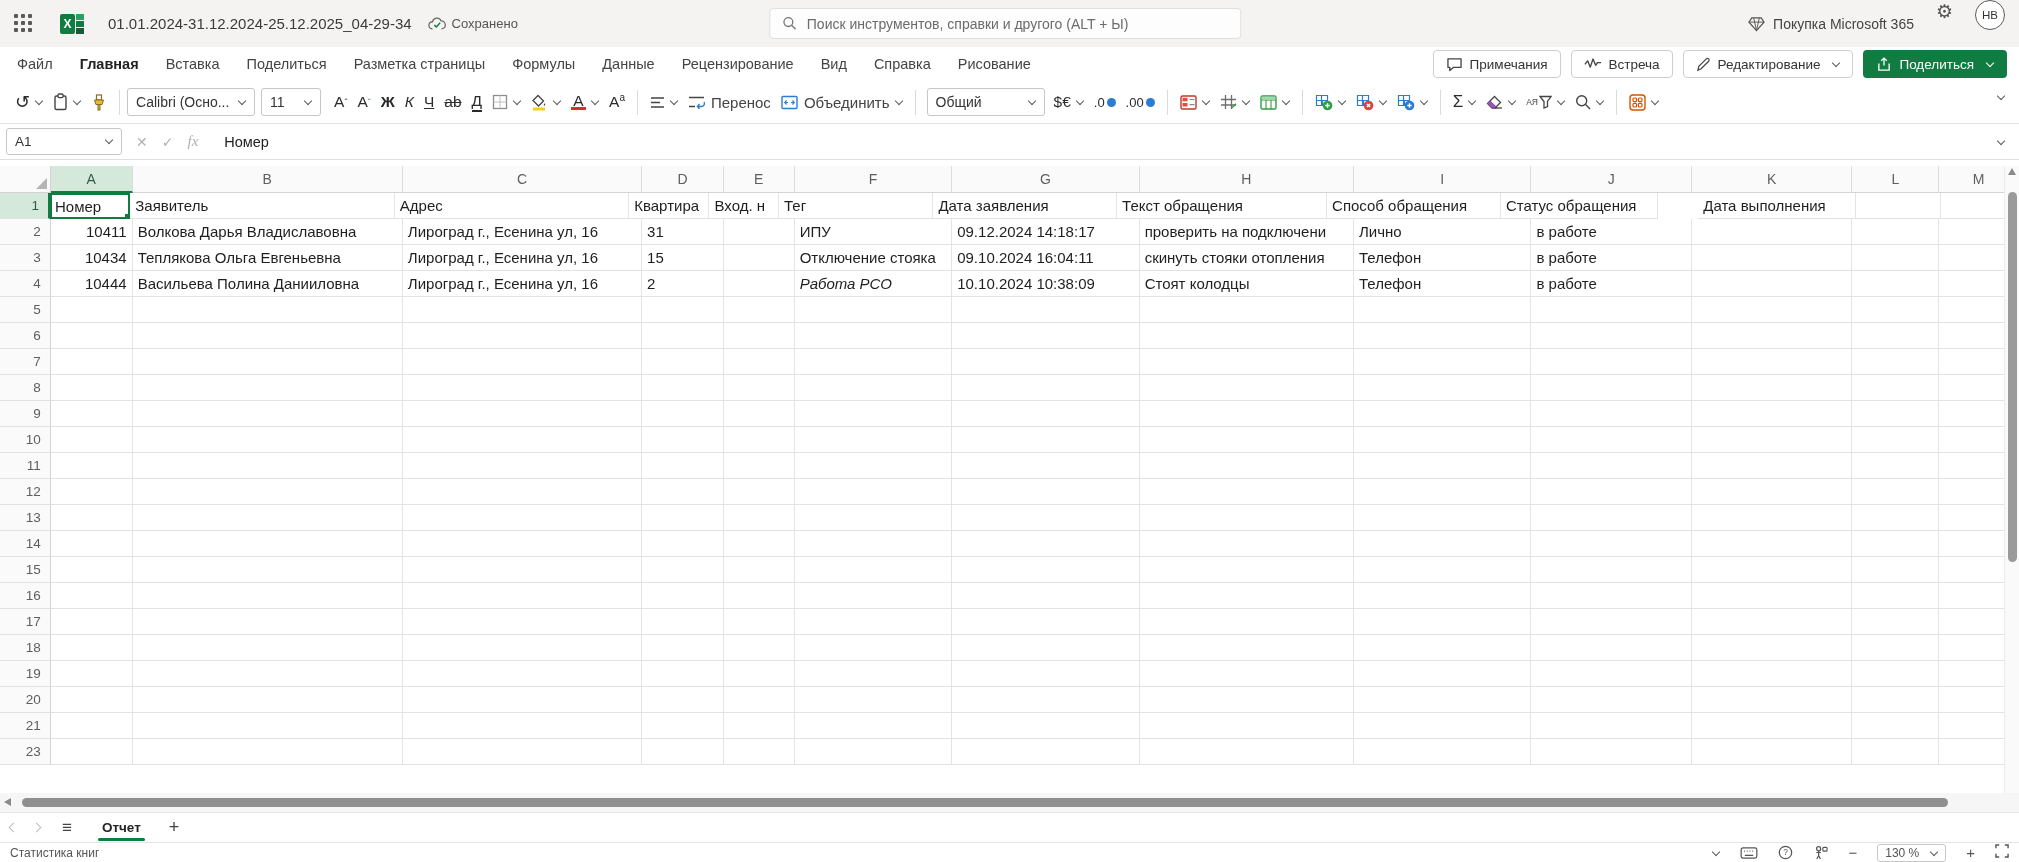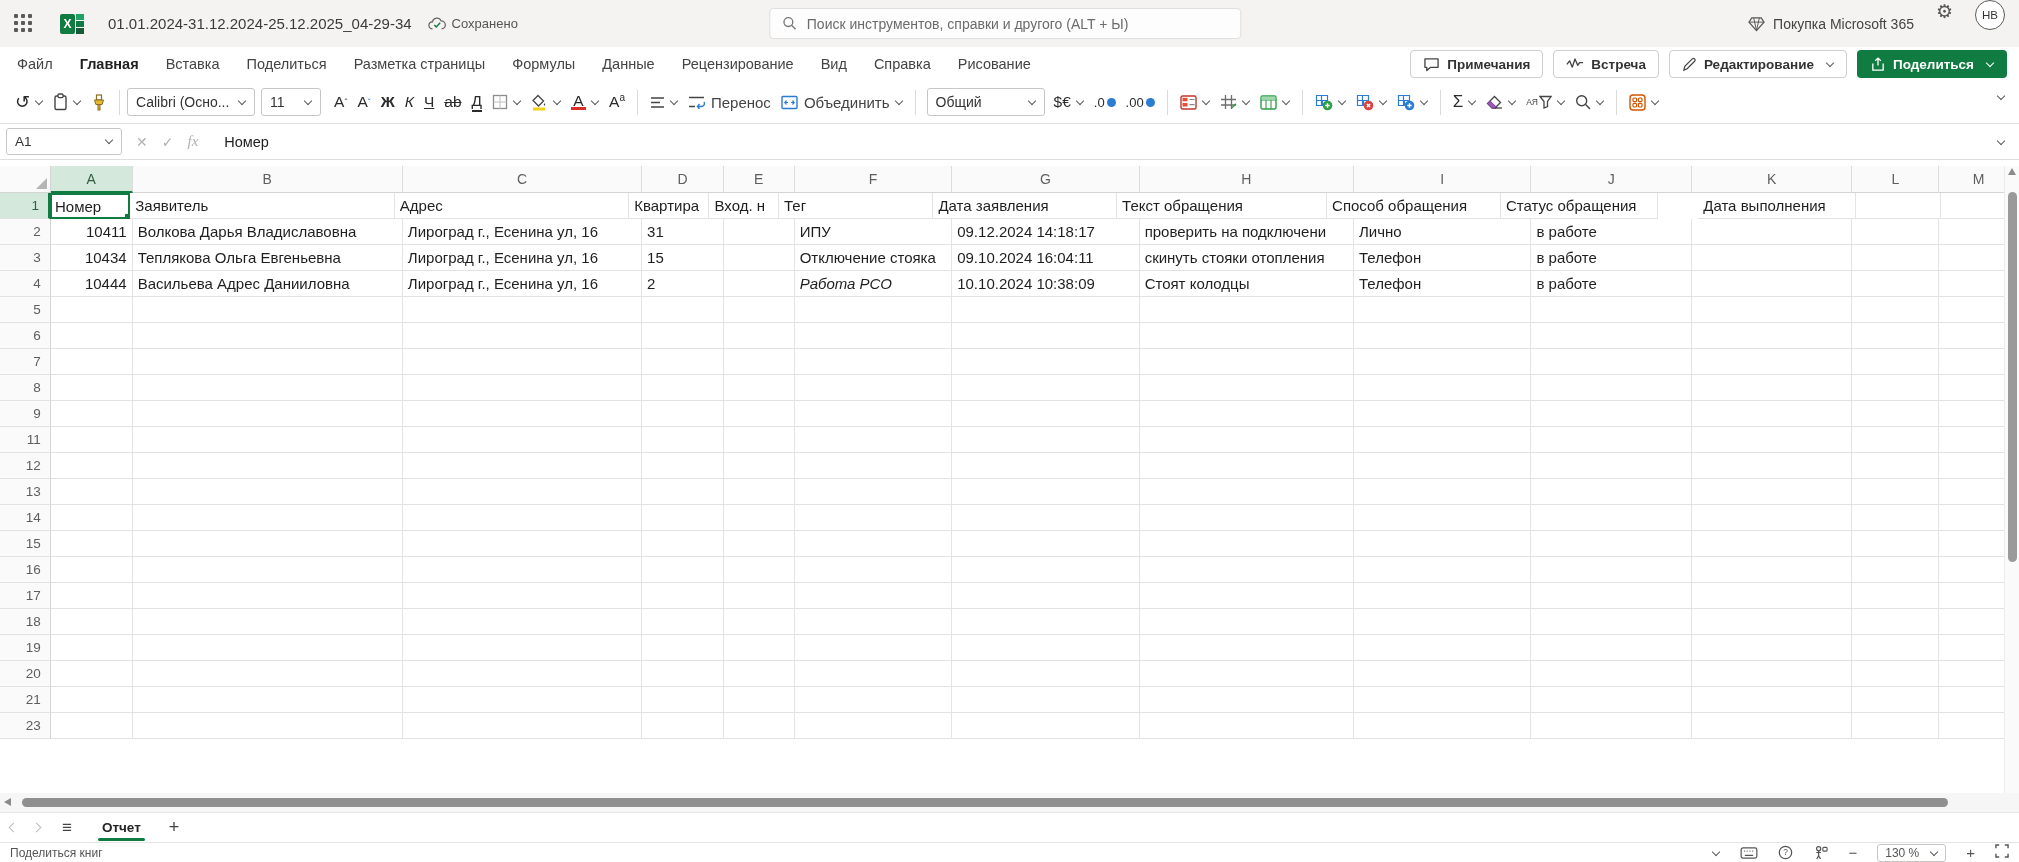--- a/index.html
+++ b/index.html
@@ -29,21 +29,21 @@
   #gear { font-size:19px; color:#555; cursor:pointer; font-family:"DejaVu Sans",sans-serif;}
   #avatar { width:30px; height:30px; border-radius:50%; border:1.5px solid #5a5a5a; background:#fff;
     display:flex; align-items:center; justify-content:center; font-size:11.5px; color:#333; cursor:pointer;}
 
   
   #menubar { position:absolute; top:47px; left:0; width:100%; height:34px; background:#fff;
     display:flex; align-items:center; }
   #menuitems { display:flex; align-items:center; gap:27px; margin-left:17px; font-size:14.5px; color:#444; }
   #menuitems .mi { cursor:pointer; white-space:nowrap; }
   #menuitems .mi.active { font-weight:bold; color:#222; }
-  #menuright { position:absolute; right:12px; top:3px; display:flex; align-items:center; gap:10px;font-weight:bold; }
+  #menuright { position:absolute; right:12px; top:3px; display:flex; align-items:center; gap:10px; }
   .pillbtn { height:28px; border:1px solid #d1cfcd; border-radius:4px; background:#fff; display:flex;
     align-items:center; gap:7px; padding:0 12px; font-size:13.5px; color:#333; cursor:pointer; }
   #sharebtn { height:28px; border-radius:4px; background:#107C41; color:#fff; display:flex; align-items:center;
     gap:7px; padding:0 13px; font-size:13.5px; cursor:pointer; }
   #sharebtn .ch { border-color:#fff; }
 
   
   #ribbon { position:absolute; top:81px; left:0; width:100%; height:43px; background:#fff;
     border-bottom:1px solid #e4e2e0; display:flex; align-items:center; padding-left:10px; }
   .rb { display:flex; align-items:center; padding:4px 5px; border-radius:3px; cursor:pointer;
@@ -565,21 +565,21 @@
           <div class="cell" style="width: 215px;">скинуть стояки отопления</div>
           <div class="cell" style="width: 178px;">Телефон</div>
           <div class="cell" style="width: 161px;">в работе</div>
           <div class="cell" style="width: 161px;"></div>
           <div class="cell" style="width: 87px;"></div>
           <div class="cell" style="width: 80px;"></div>
         </div>
         <div class="grow">
           <div class="rhd">4</div>
           <div class="cell num" style="width: 82px;">10444</div>
-          <div class="cell" style="width: 271px;">Васильева Адрес Данииловна</div>
+          <div class="cell" style="width: 271px;">Васильева Полина Данииловна</div>
           <div class="cell" style="width: 240px;">Лироград г., Есенина ул, 16</div>
           <div class="cell" style="width: 82px;">2</div>
           <div class="cell" style="width: 71px;"></div>
           <div class="cell" style="width: 158px; font-style: italic;">Работа РСО</div>
           <div class="cell" style="width: 188px;">10.10.2024 10:38:09</div>
           <div class="cell" style="width: 215px;">Стоят колодцы</div>
           <div class="cell" style="width: 178px;">Телефон</div>
           <div class="cell" style="width: 161px;">в работе</div>
           <div class="cell" style="width: 161px;"></div>
           <div class="cell" style="width: 87px;"></div>
@@ -644,20 +644,36 @@
           <div class="cell" style="width: 188px;"></div>
           <div class="cell" style="width: 215px;"></div>
           <div class="cell" style="width: 178px;"></div>
           <div class="cell" style="width: 161px;"></div>
           <div class="cell" style="width: 161px;"></div>
           <div class="cell" style="width: 87px;"></div>
           <div class="cell" style="width: 80px;"></div>
         </div>
         <div class="grow">
           <div class="rhd">9</div>
+          <div class="cell" style="width: 82px;"></div>
+          <div class="cell" style="width: 271px;"></div>
+          <div class="cell" style="width: 240px;"></div>
+          <div class="cell" style="width: 82px;"></div>
+          <div class="cell" style="width: 71px;"></div>
+          <div class="cell" style="width: 158px;"></div>
+          <div class="cell" style="width: 188px;"></div>
+          <div class="cell" style="width: 215px;"></div>
+          <div class="cell" style="width: 178px;"></div>
+          <div class="cell" style="width: 161px;"></div>
+          <div class="cell" style="width: 161px;"></div>
+          <div class="cell" style="width: 87px;"></div>
+          <div class="cell" style="width: 80px;"></div>
+        </div>
+        <div class="grow">
+          <div class="rhd">10</div>
           <div class="cell" style="width: 82px;"></div>
           <div class="cell" style="width: 271px;"></div>
           <div class="cell" style="width: 240px;"></div>
           <div class="cell" style="width: 82px;"></div>
           <div class="cell" style="width: 71px;"></div>
           <div class="cell" style="width: 158px;"></div>
           <div class="cell" style="width: 188px;"></div>
           <div class="cell" style="width: 215px;"></div>
           <div class="cell" style="width: 178px;"></div>
           <div class="cell" style="width: 161px;"></div>
@@ -876,21 +892,21 @@
     </div>
     <div id="allsheets">≡</div>
     <div id="sheettab">
       <span>Отчет</span>
       <div class="uline"></div>
     </div>
     <div id="addsheet">+</div>
   </div>
 
   <div id="statusbar">
-    <div id="statleft">Поделиться книг</div>
+    <div id="statleft">Статистика книг</div>
     <div id="statright">
       <span class="ch"></span>
       <span class="icon16">
         <svg width="18" height="12" viewBox="0 0 19 13">
             <rect x="1" y="1" width="17" height="11" rx="2" fill="none" stroke="#555" stroke-width="1.3"></rect>
             <path d="M4 4.5 h1 M7 4.5 h1 M10 4.5 h1 M13 4.5 h1 M5 9 h9" stroke="#555" stroke-width="1.3"></path>
           </svg>
       </span>
       <span class="icon16">
         <svg width="15" height="15" viewBox="0 0 16 16">

